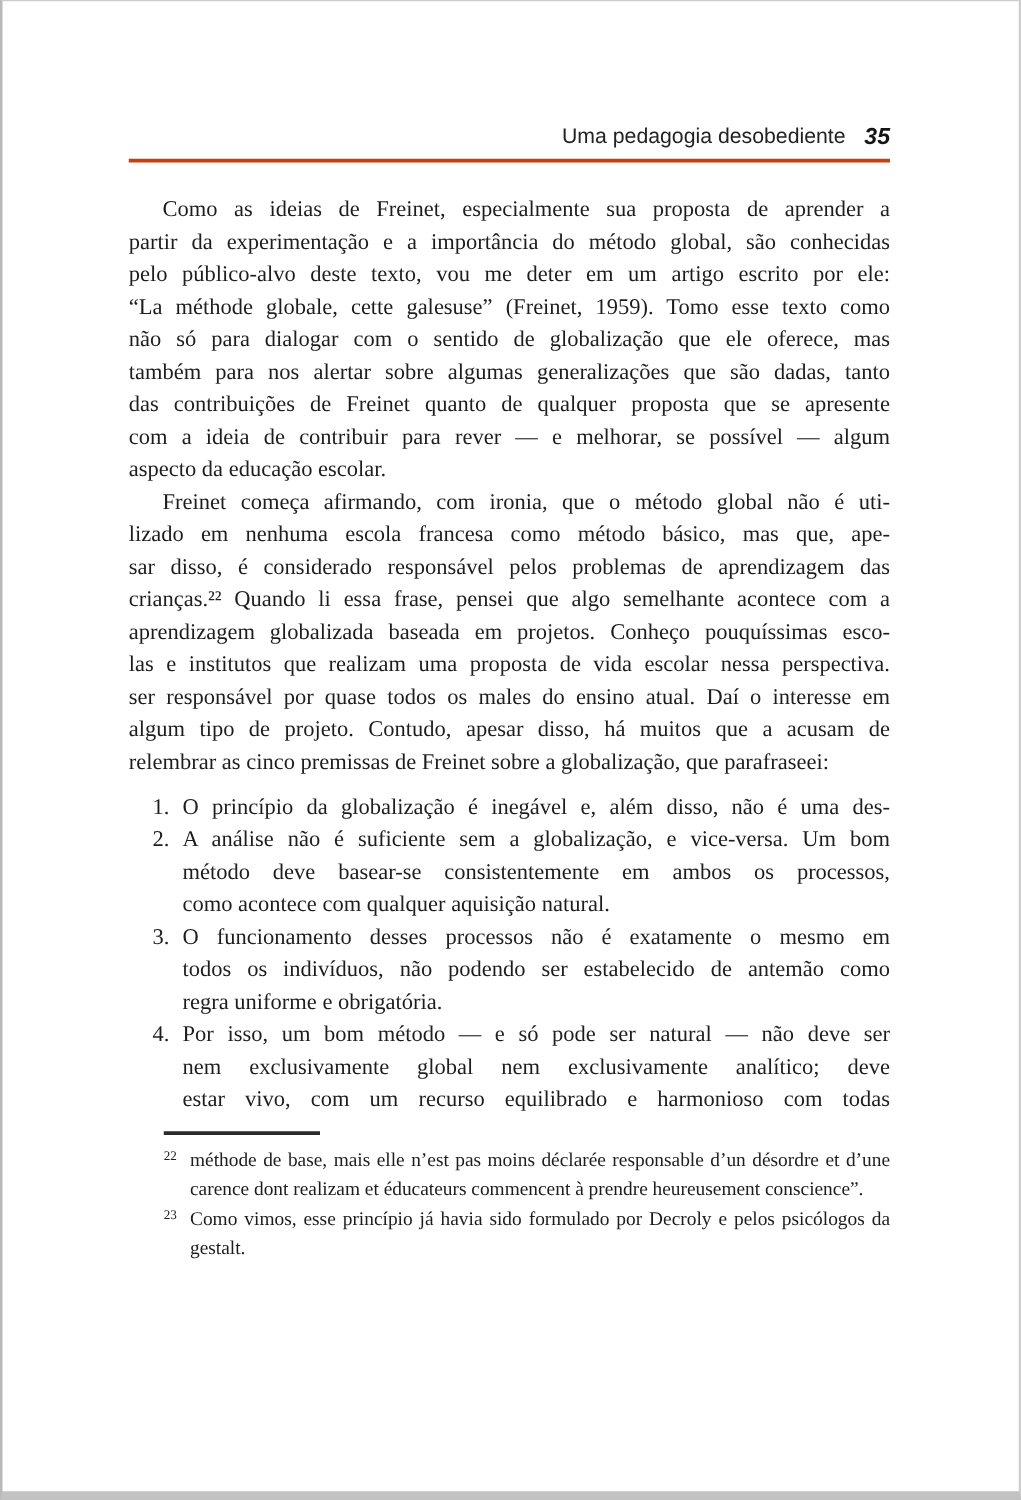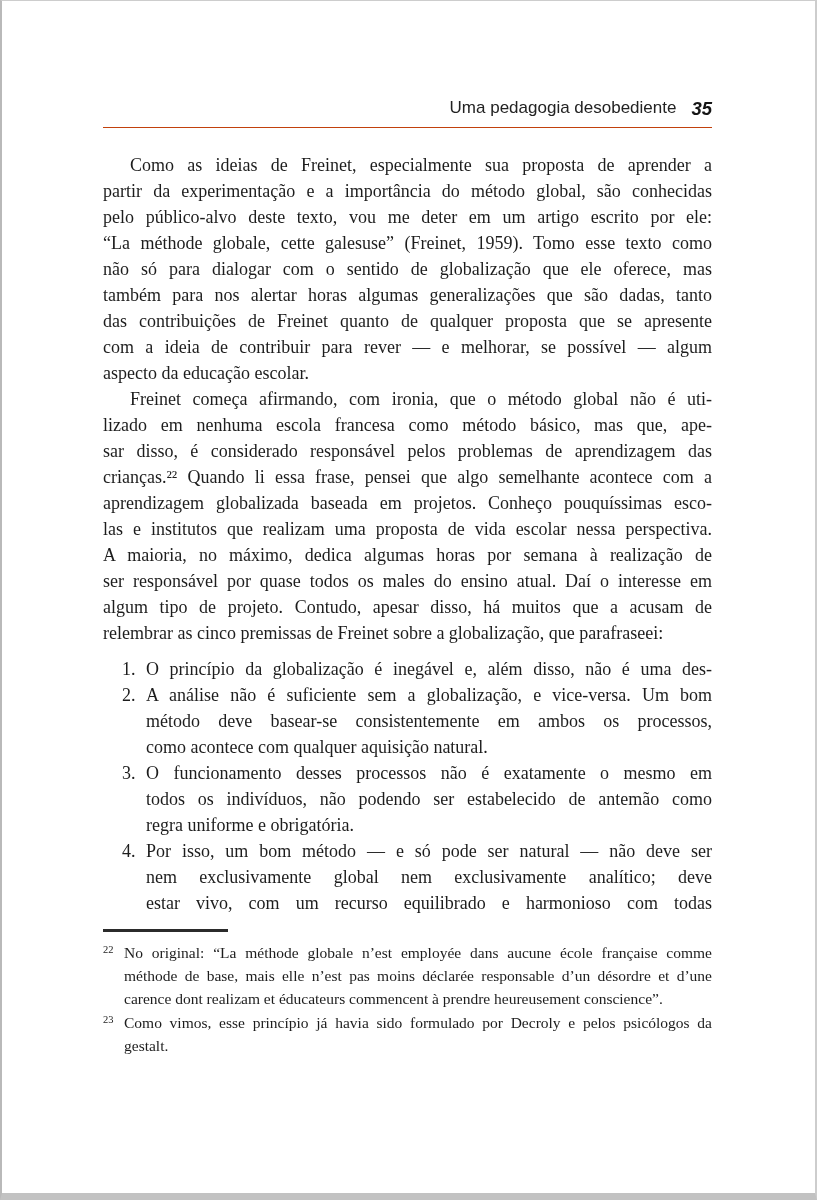--- a/index.html
+++ b/index.html
@@ -20,24 +20,24 @@
   .content {
     position: absolute;
     left: 101px;
     top: 0;
     width: 609px;
   }
   
   .running-header {
     margin-top: 97px;
     padding-bottom: 7px;
-    border-bottom: 1px solid #c2410c;
+    border-bottom: 3px solid #c2410c;
     display: flex;
     justify-content: flex-end;
-    align-items: flex-start;
+    align-items: center;
     gap: 15px;
     font-family: "Liberation Sans", sans-serif;
     font-size: 17px;
     color: #222222;
   }
   .page-number { font-weight: bold; font-size: 18.5px; color: #151515; font-style: italic; }
 
   
   .body-text {
     margin-top: 24px;
@@ -48,21 +48,21 @@
   .tline { text-align: justify; text-align-last: justify; }
   .tline.last { text-align: left; text-align-last: left; }
   .para.indent-first .tline:first-child { text-indent: 27px; }
 
   
   .numbered-list { margin-top: 10px; }
   .list-item { position: relative; padding-left: 43px; }
   .item-number { position: absolute; left: 19px; top: 0; line-height: 26px; }
 
   
-  .footnotes { margin-top: 13px; }
+  .footnotes { margin-top: 13px; margin-left: 28px; }
   .fn-rule { width: 125px; height: 3px; background: #2b2b2b; margin-bottom: 9px; }
   .footnote {
     position: relative;
     padding-left: 21px;
     font-size: 15.5px;
     line-height: 23px;
     margin-bottom: 1px;
   }
   .fn-marker {
     position: absolute;
@@ -83,34 +83,33 @@
     </header>
 
     <main class="body-text">
 
       <div class="para indent-first">
           <div class="tline">Como as ideias de Freinet, especialmente sua proposta de aprender a</div>
           <div class="tline">partir da experimentação e a importância do método global, são conhecidas</div>
           <div class="tline">pelo público-alvo deste texto, vou me deter em um artigo escrito por ele:</div>
           <div class="tline">“La méthode globale, cette galesuse” (Freinet, 1959). Tomo esse texto como</div>
           <div class="tline">não só para dialogar com o sentido de globalização que ele oferece, mas</div>
-          <div class="tline">também para nos alertar horas algumas generalizações que são dadas, tanto</div>
+          <div class="tline">também para nos alertar sobre algumas generalizações que são dadas, tanto</div>
           <div class="tline">das contribuições de Freinet quanto de qualquer proposta que se apresente</div>
           <div class="tline">com a ideia de contribuir para rever — e melhorar, se possível — algum</div>
           <div class="tline last">aspecto da educação escolar.</div>
         </div>
 
       <div class="para indent-first">
           <div class="tline">Freinet começa afirmando, com ironia, que o método global não é uti-</div>
           <div class="tline">lizado em nenhuma escola francesa como método básico, mas que, ape-</div>
           <div class="tline">sar disso, é considerado responsável pelos problemas de aprendizagem das</div>
           <div class="tline">crianças.²² Quando li essa frase, pensei que algo semelhante acontece com a</div>
           <div class="tline">aprendizagem globalizada baseada em projetos. Conheço pouquíssimas esco-</div>
           <div class="tline">las e institutos que realizam uma proposta de vida escolar nessa perspectiva.</div>
-          <div class="tline">A maioria, no máximo, dedica algumas horas por semana à realização de</div>
           <div class="tline">ser responsável por quase todos os males do ensino atual. Daí o interesse em</div>
           <div class="tline">algum tipo de projeto. Contudo, apesar disso, há muitos que a acusam de</div>
           <div class="tline last">relembrar as cinco premissas de Freinet sobre a globalização, que parafraseei:</div>
         </div>
 
       <div class="numbered-list">
 
         <div class="list-item">
           <span class="item-number">1.</span>
           <div class="item-lines">
@@ -147,21 +146,20 @@
 
       </div>
     </main>
 
     <footer class="footnotes">
       <div class="fn-rule"></div>
 
       <div class="footnote">
         <span class="fn-marker">22</span>
         <div class="fn-lines">
-            <div class="tline">No original: “La méthode globale n’est employée dans aucune école française comme</div>
             <div class="tline">méthode de base, mais elle n’est pas moins déclarée responsable d’un désordre et d’une</div>
             <div class="tline last">carence dont realizam et éducateurs commencent à prendre heureusement conscience”.</div>
           </div>
       </div>
 
       <div class="footnote">
         <span class="fn-marker">23</span>
         <div class="fn-lines">
           <div class="tline">Como vimos, esse princípio já havia sido formulado por Decroly e pelos psicólogos da</div>
           <div class="tline last italic">gestalt.</div>

